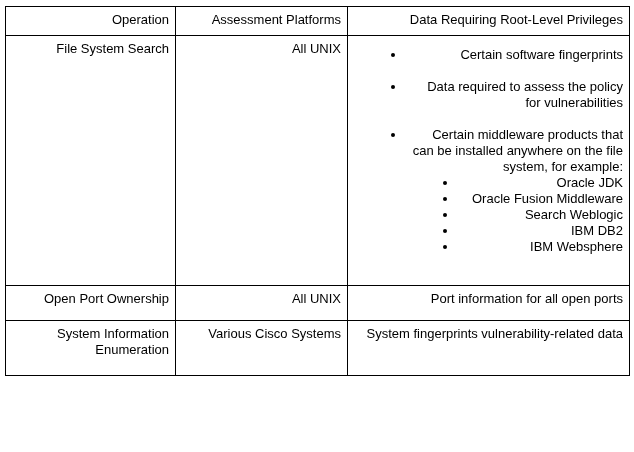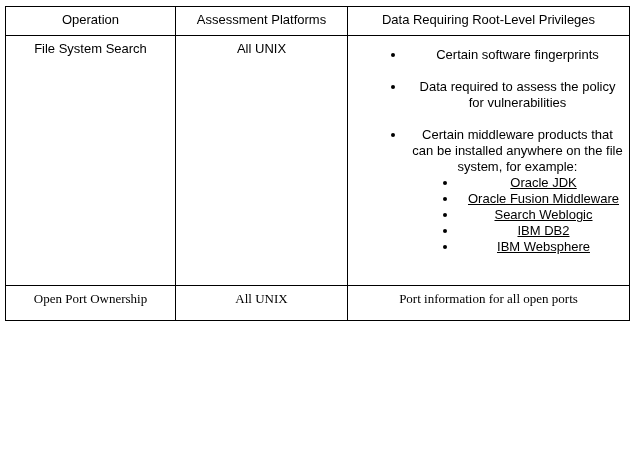--- a/index.html
+++ b/index.html
@@ -17,48 +17,48 @@
     table-layout: fixed;
     margin: 6px 0 0 5px;
     width: 624px;
   }
   .doc-table col.c1 { width: 170px; }
   .doc-table col.c2 { width: 172px; }
   .doc-table col.c3 { width: 282px; }
   .doc-table th, .doc-table td {
     border: 1px solid #000000;
     vertical-align: top;
-    text-align: center;
+    text-align: right;
     padding: 5px 6px 4px 6px;
     font-size: 13px;
     line-height: 16px;
     font-weight: 400;
     color: #000000;
     background: #ffffff;
     overflow: hidden;
   }
   tr.r-header { height: 29px; }
   tr.r-0 { height: 250px; }
-  tr.r-1 { height: 35px; font-family: Liberation Serif, serif; }
+  tr.r-1 { height: 35px; }
   tr.r-2 { height: 42px; }
   tr.r-3 { height: 31px; }
   tr.r-4 { height: 55px; }
   ul.bullets {
     margin: 6px 0 0 0;
     padding: 0 0 0 52px;
     list-style: disc outside;
   }
   ul.bullets > li { margin: 0 0 16px 0; padding: 0 0 0 6px; }
   ul.bullets > li:last-child { margin-bottom: 16px; }
   ul.sub-bullets {
     margin: 0;
     padding: 0 0 0 46px;
     list-style: disc outside;
   }
-  ul.sub-bullets > li { margin: 0; padding: 0 0 0 6px; text-decoration: underline; }
+  ul.sub-bullets > li { margin: 0; padding: 0 0 0 6px; }
 </style>
 </head>
 <body>
 
 <table class="doc-table">
   <colgroup>
     <col class="c1">
       <col class="c2">
       <col class="c3">
   </colgroup>
@@ -88,14 +88,19 @@
             </ul>
           </li>
         </ul>
       </td>
     </tr>
     <tr class="r-1">
       <td>Open Port Ownership</td>
       <td>All UNIX</td>
       <td>Port information for all open ports</td>
     </tr>
+    <tr class="r-4">
+      <td>System Information Enumeration</td>
+      <td>Various Cisco Systems</td>
+      <td>System fingerprints vulnerability-related data</td>
+    </tr>
   </tbody>
 </table>
 
 </body></html>

